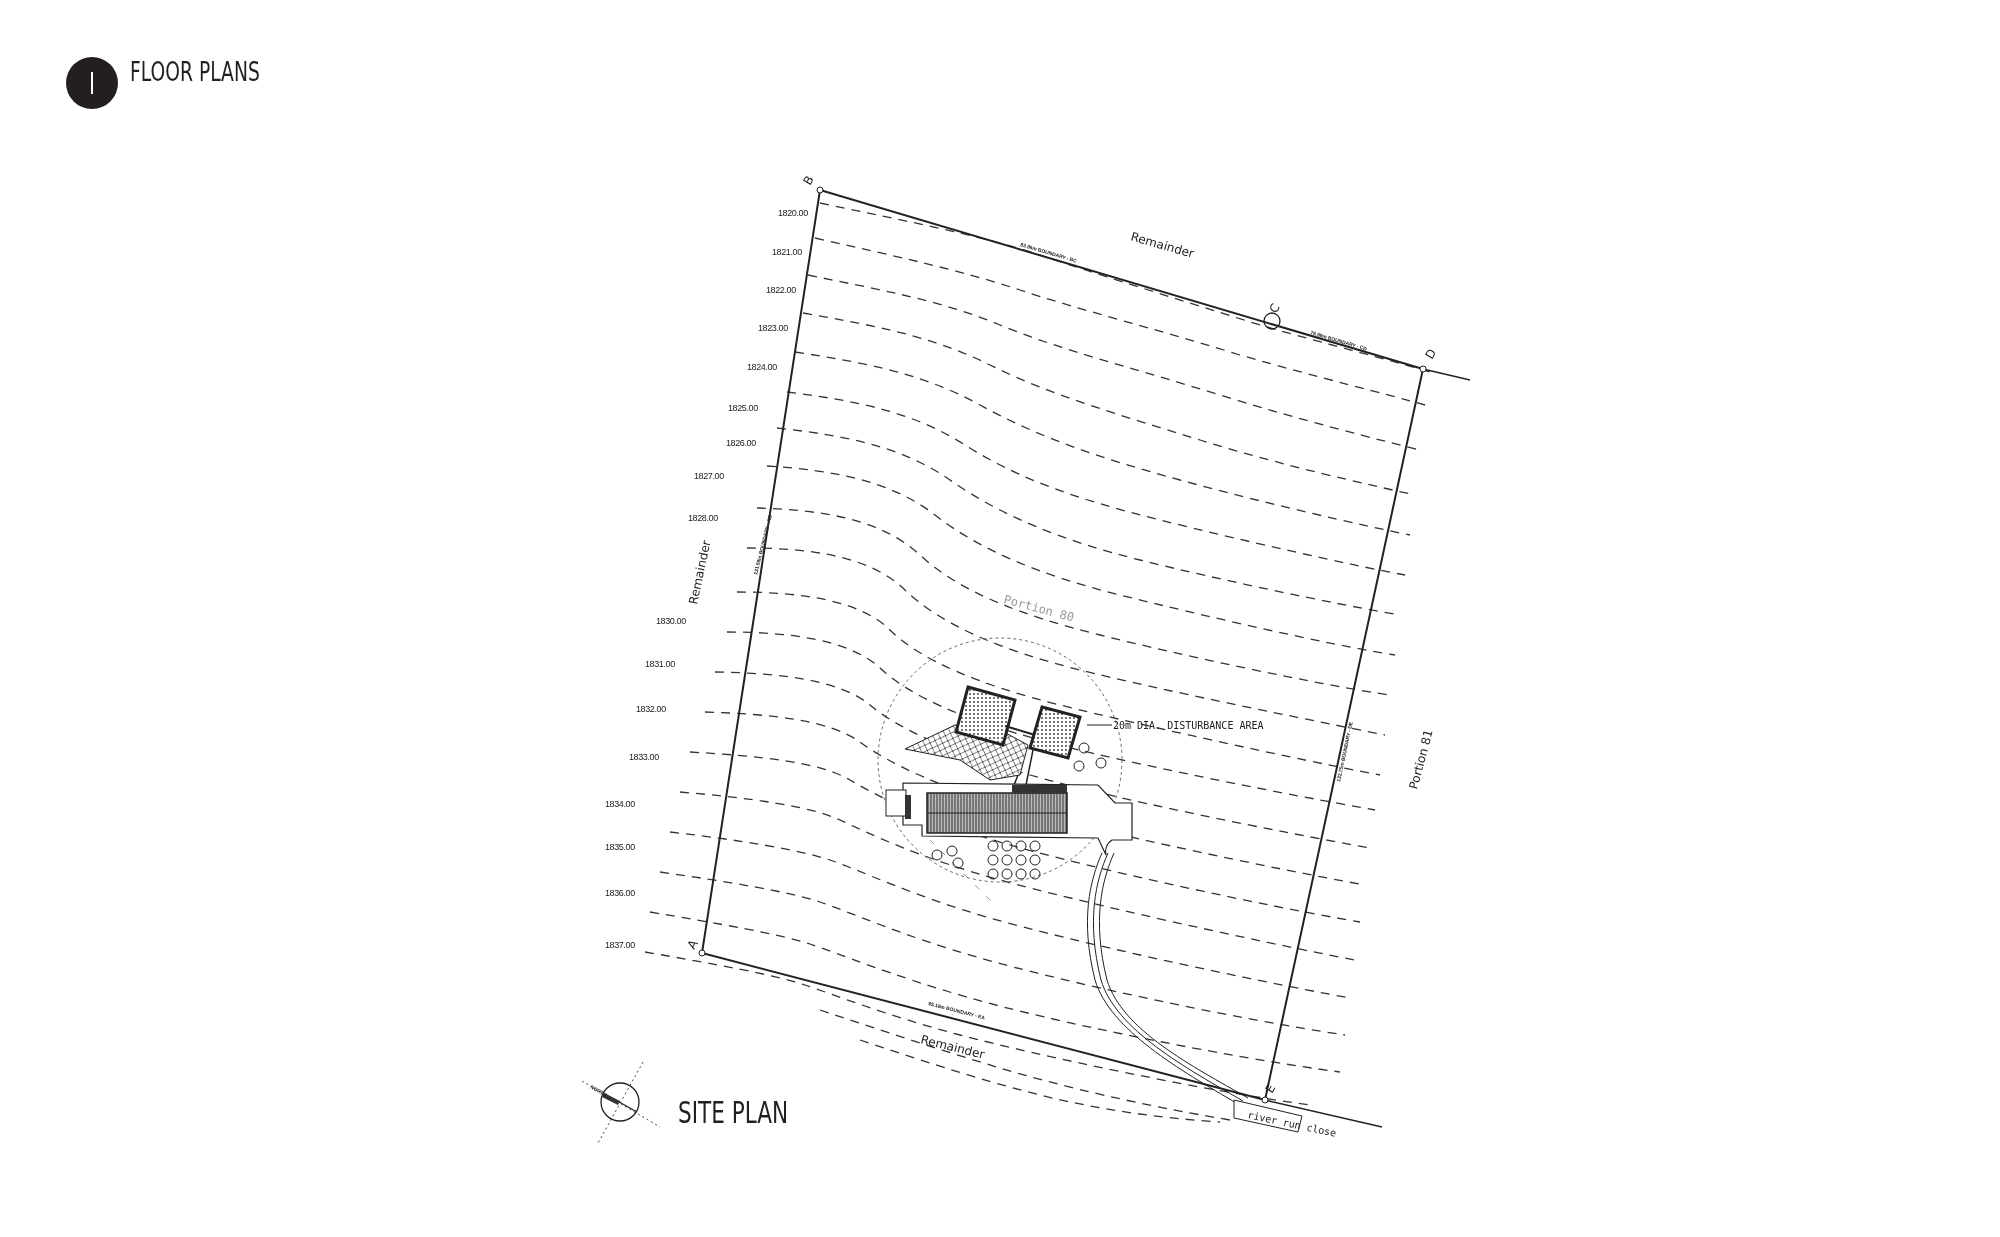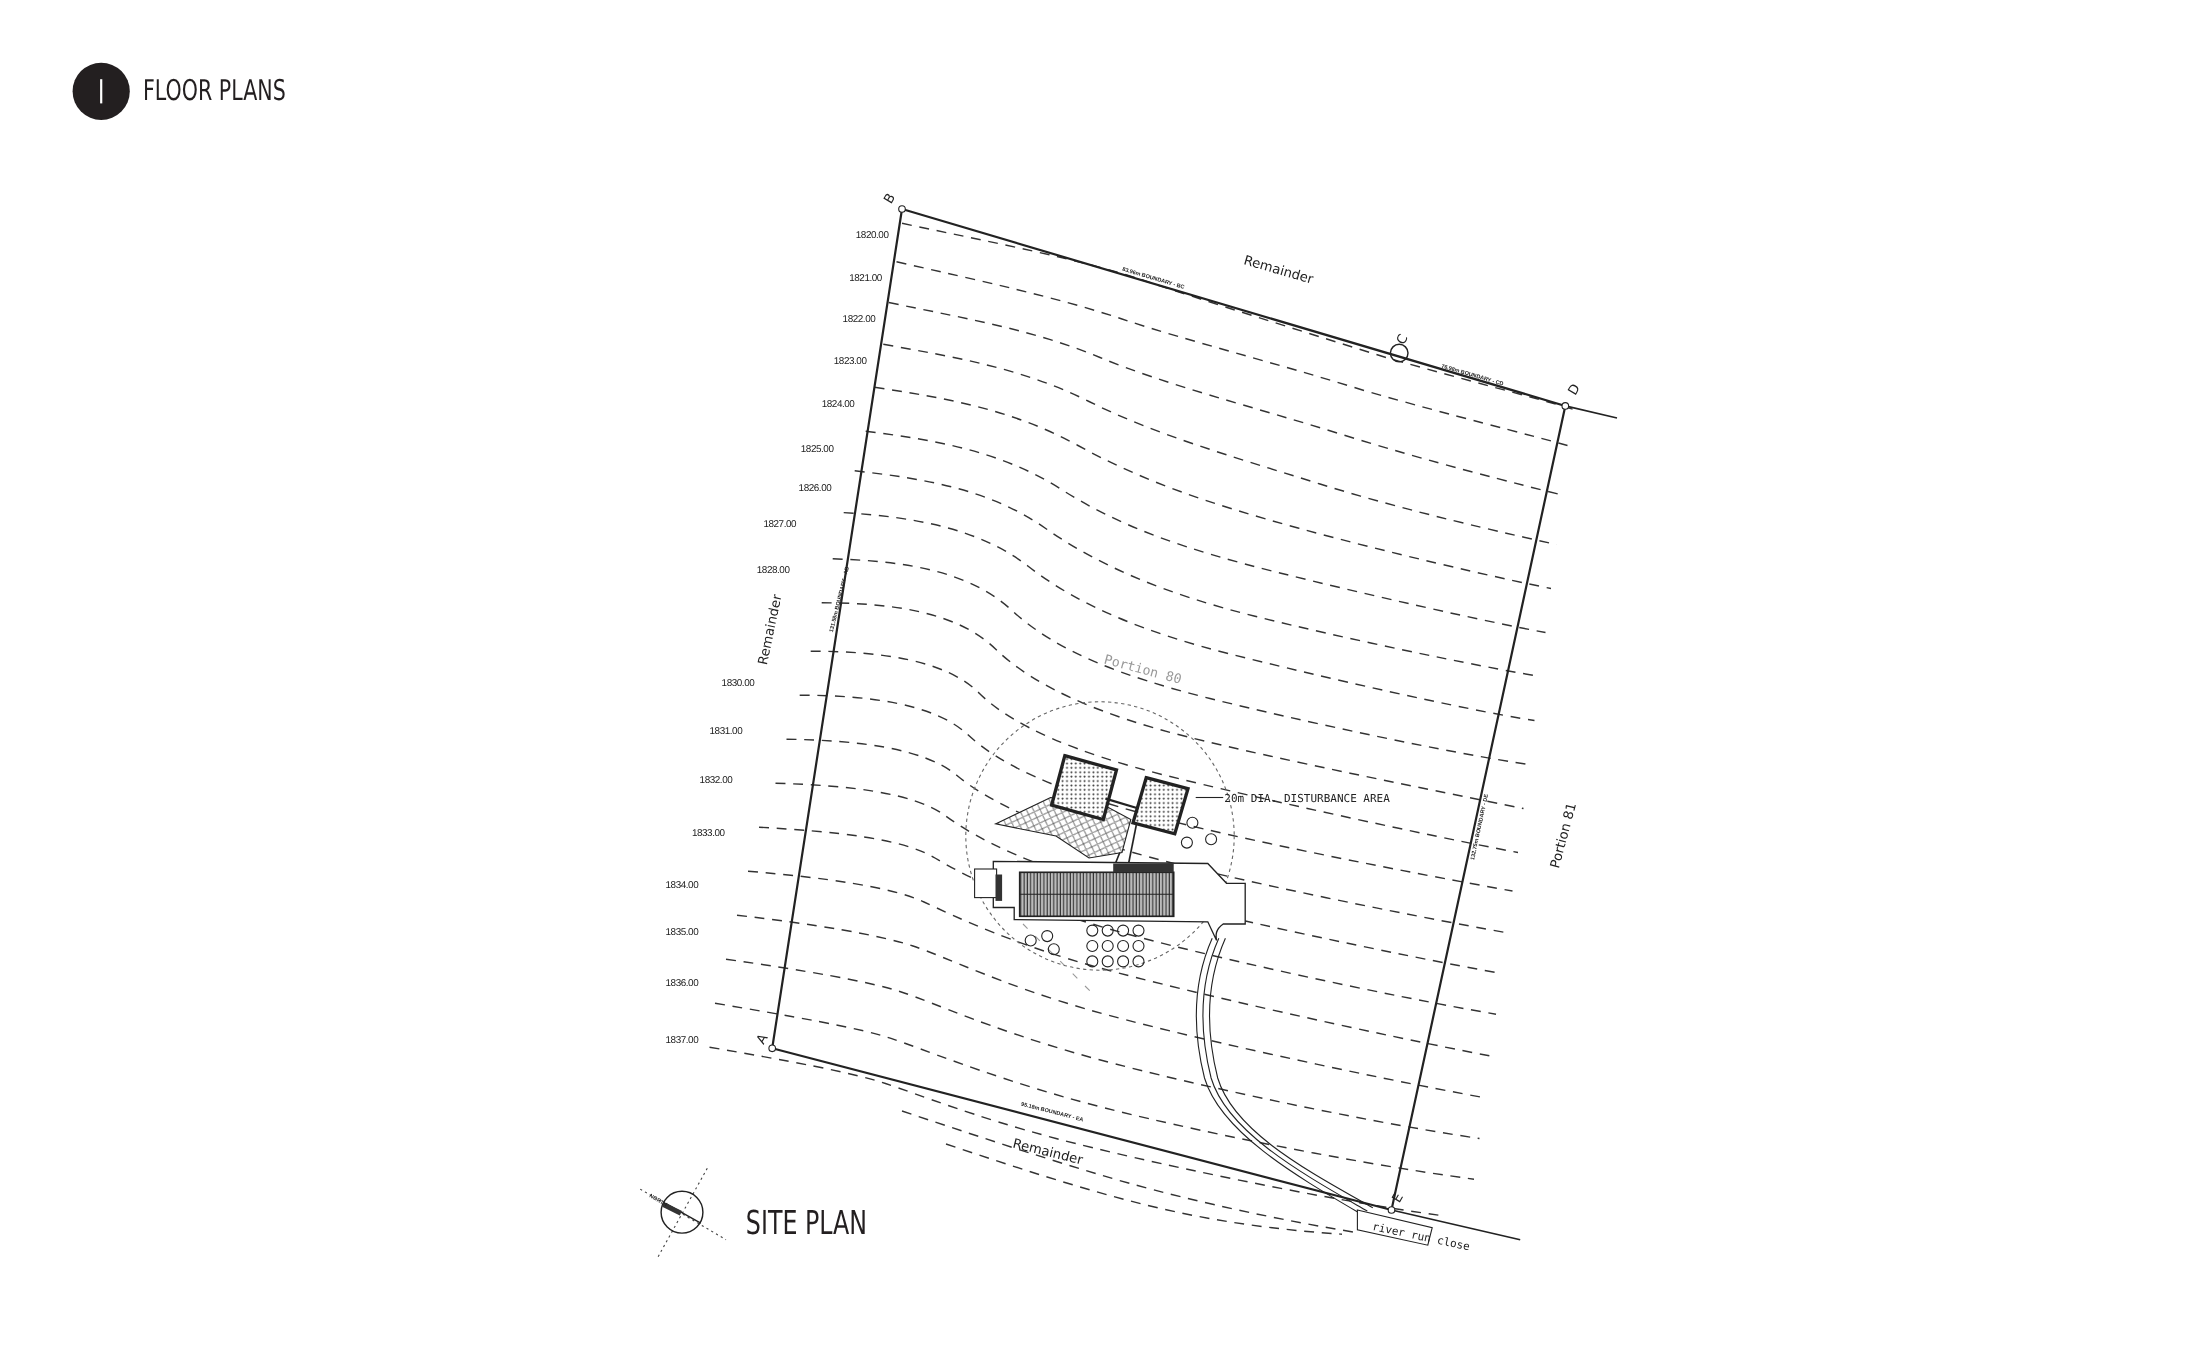--- a/index.html
+++ b/index.html
@@ -1,17 +1,17 @@
 <!DOCTYPE html>
 <html><head>
 <meta charset="utf-8">
 <style>
   html, body { margin:0; padding:0; background:#ffffff; }
   body { width:2000px; height:1237px; position:relative; overflow:hidden; font-family:"Liberation Sans", sans-serif; }
-  .header { position:absolute; left:66px; top:57px; display:flex; align-items:center; }
+  .header { position:absolute; left:66px; top:57px; display:flex; align-items:flex-start; }
   .badge { width:52px; height:52px; border-radius:50%; background:#231f20; position:relative; }
   .badge .bar { position:absolute; left:25px; top:15px; width:2px; height:22px; background:#ffffff; }
   .header-title { margin-left:12px; font-family:"DejaVu Sans", sans-serif; font-size:26px; letter-spacing:0px; color:#231f20; transform:scaleX(0.72); transform-origin:left center; font-weight:normal; white-space:nowrap; }
   .site-title { position:absolute; left:678px; top:1095px; font-family:"DejaVu Sans", sans-serif; font-size:30px; color:#231f20; transform:scaleX(0.72); transform-origin:left center; white-space:nowrap; }
   svg.plan { position:absolute; left:0; top:0; }
   .elev { font-family:"Liberation Sans", sans-serif; font-size:9px; fill:#222; letter-spacing:-0.4px; }
   .handw { font-family:"DejaVu Sans", sans-serif; font-size:12px; fill:#222; }
   .cad { font-family:"DejaVu Sans Mono", monospace; font-size:10px; fill:#222; }
   .tiny { font-family:"Liberation Sans", sans-serif; font-size:5px; fill:#222; font-weight:bold; }
   .contour { fill:none; stroke:#333; stroke-width:1.3; stroke-dasharray:9 7; }

